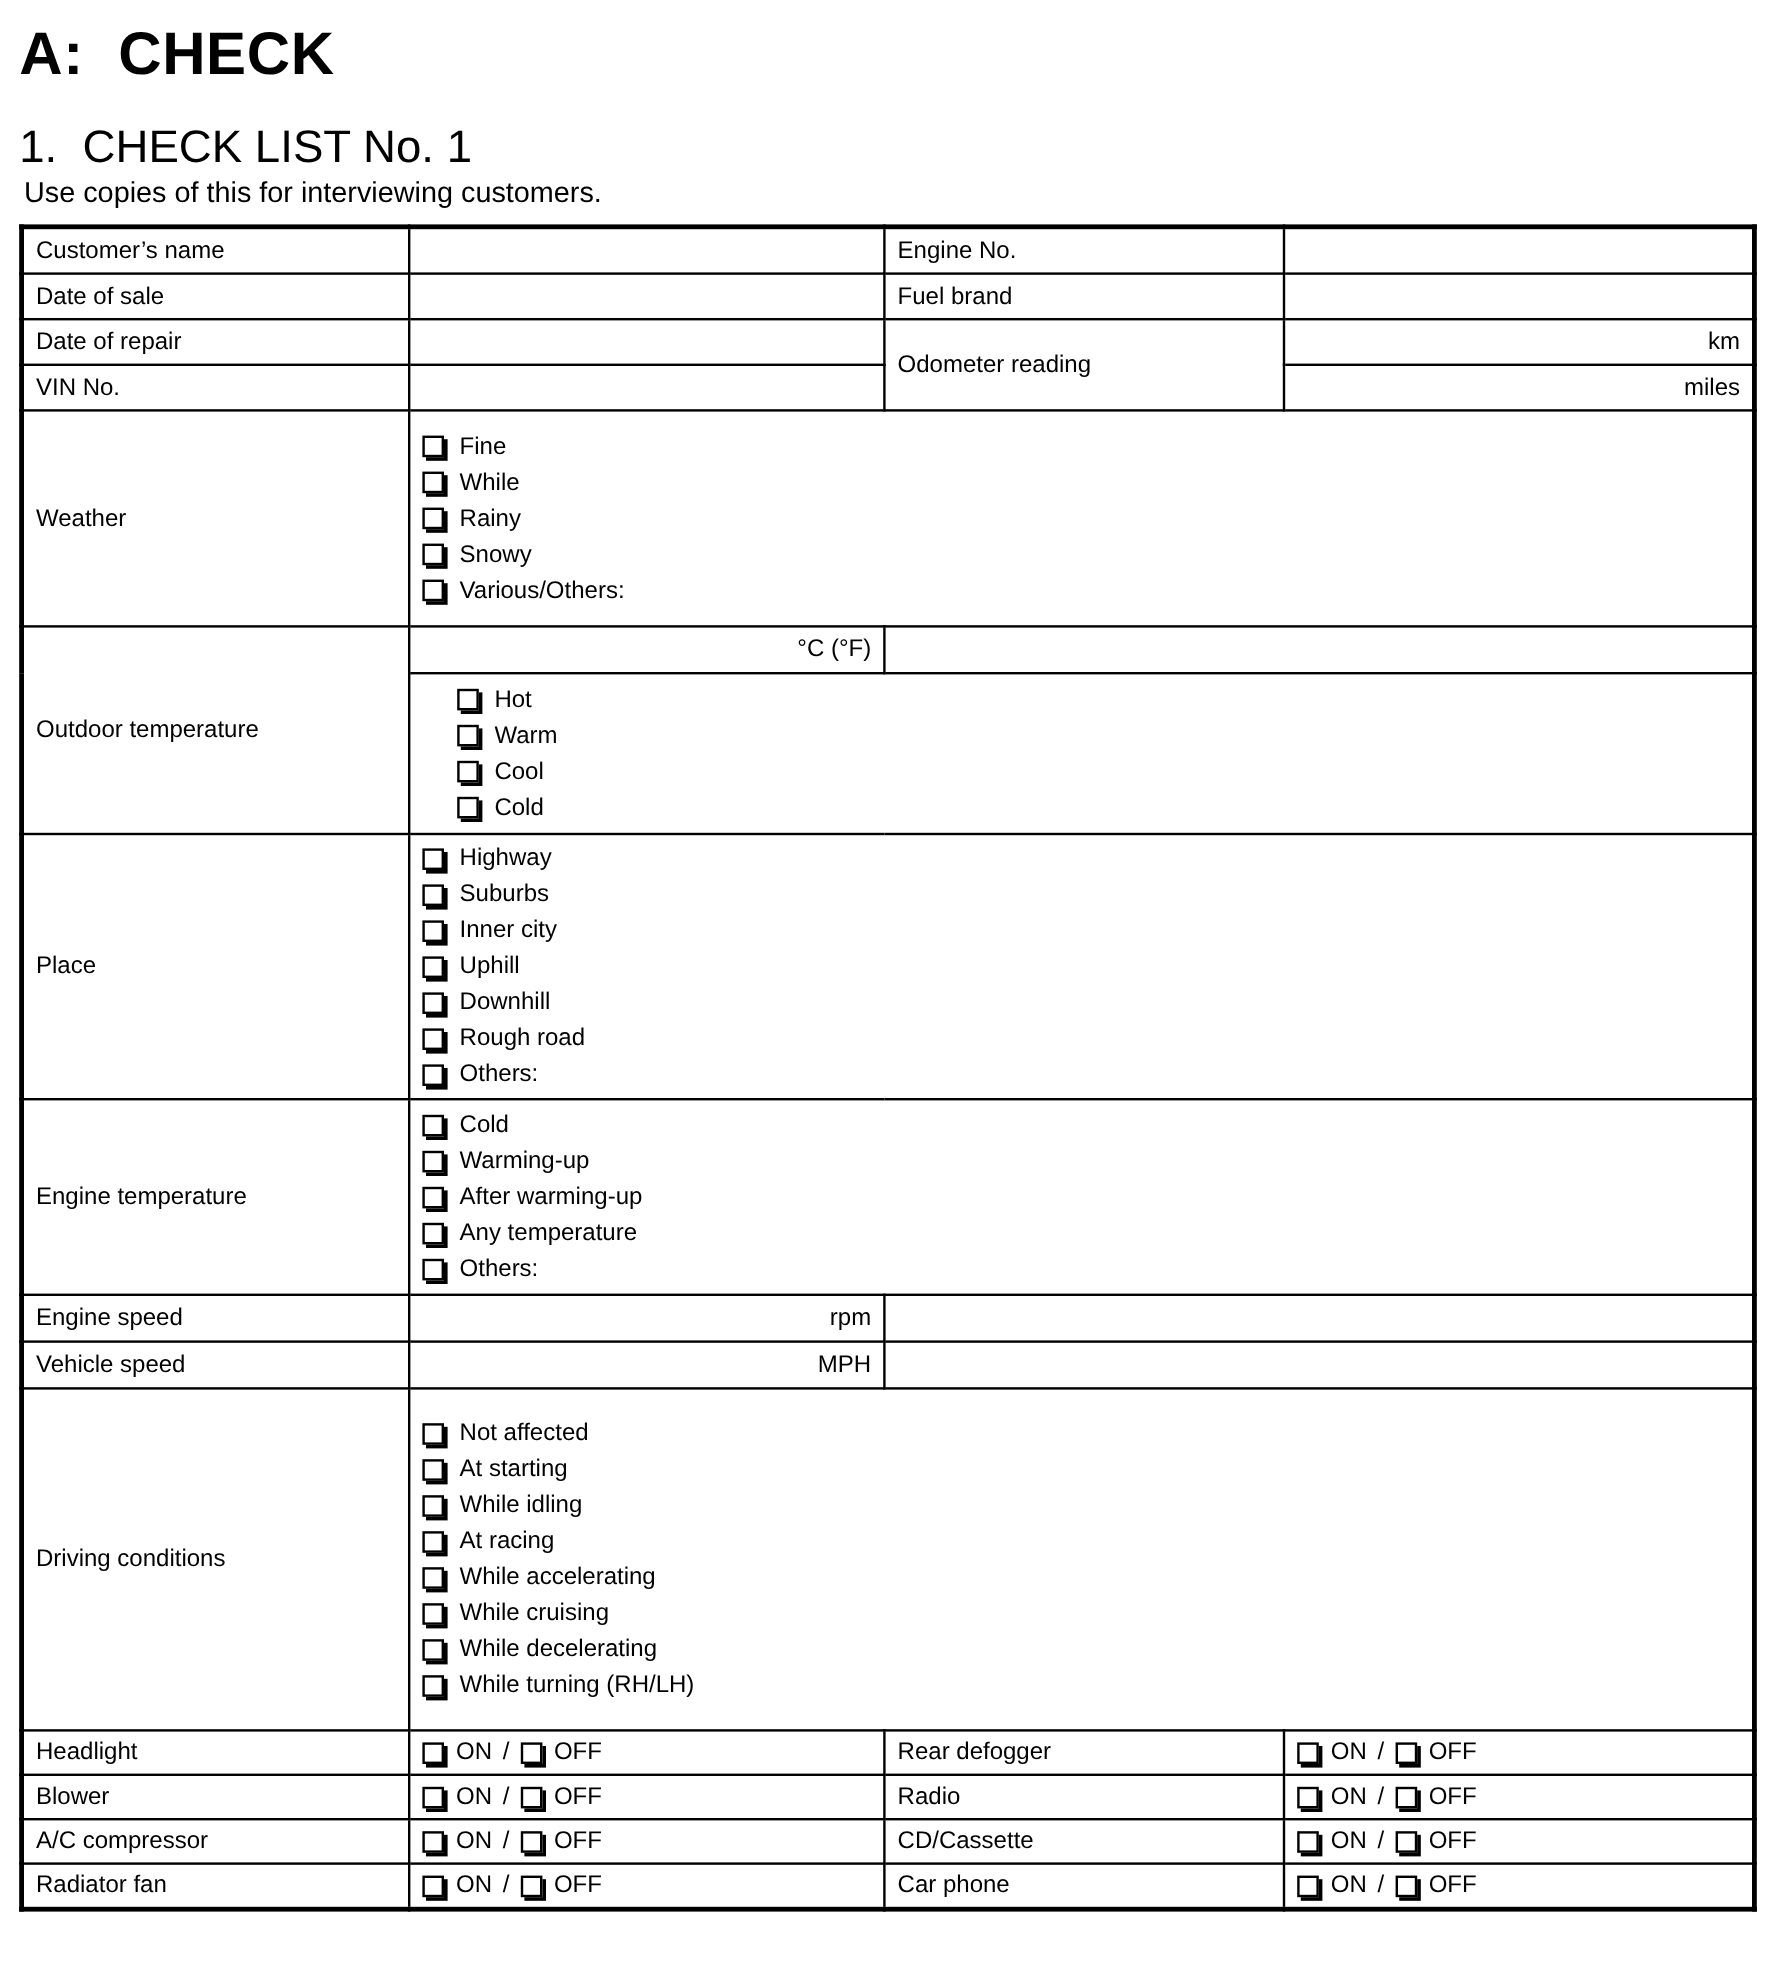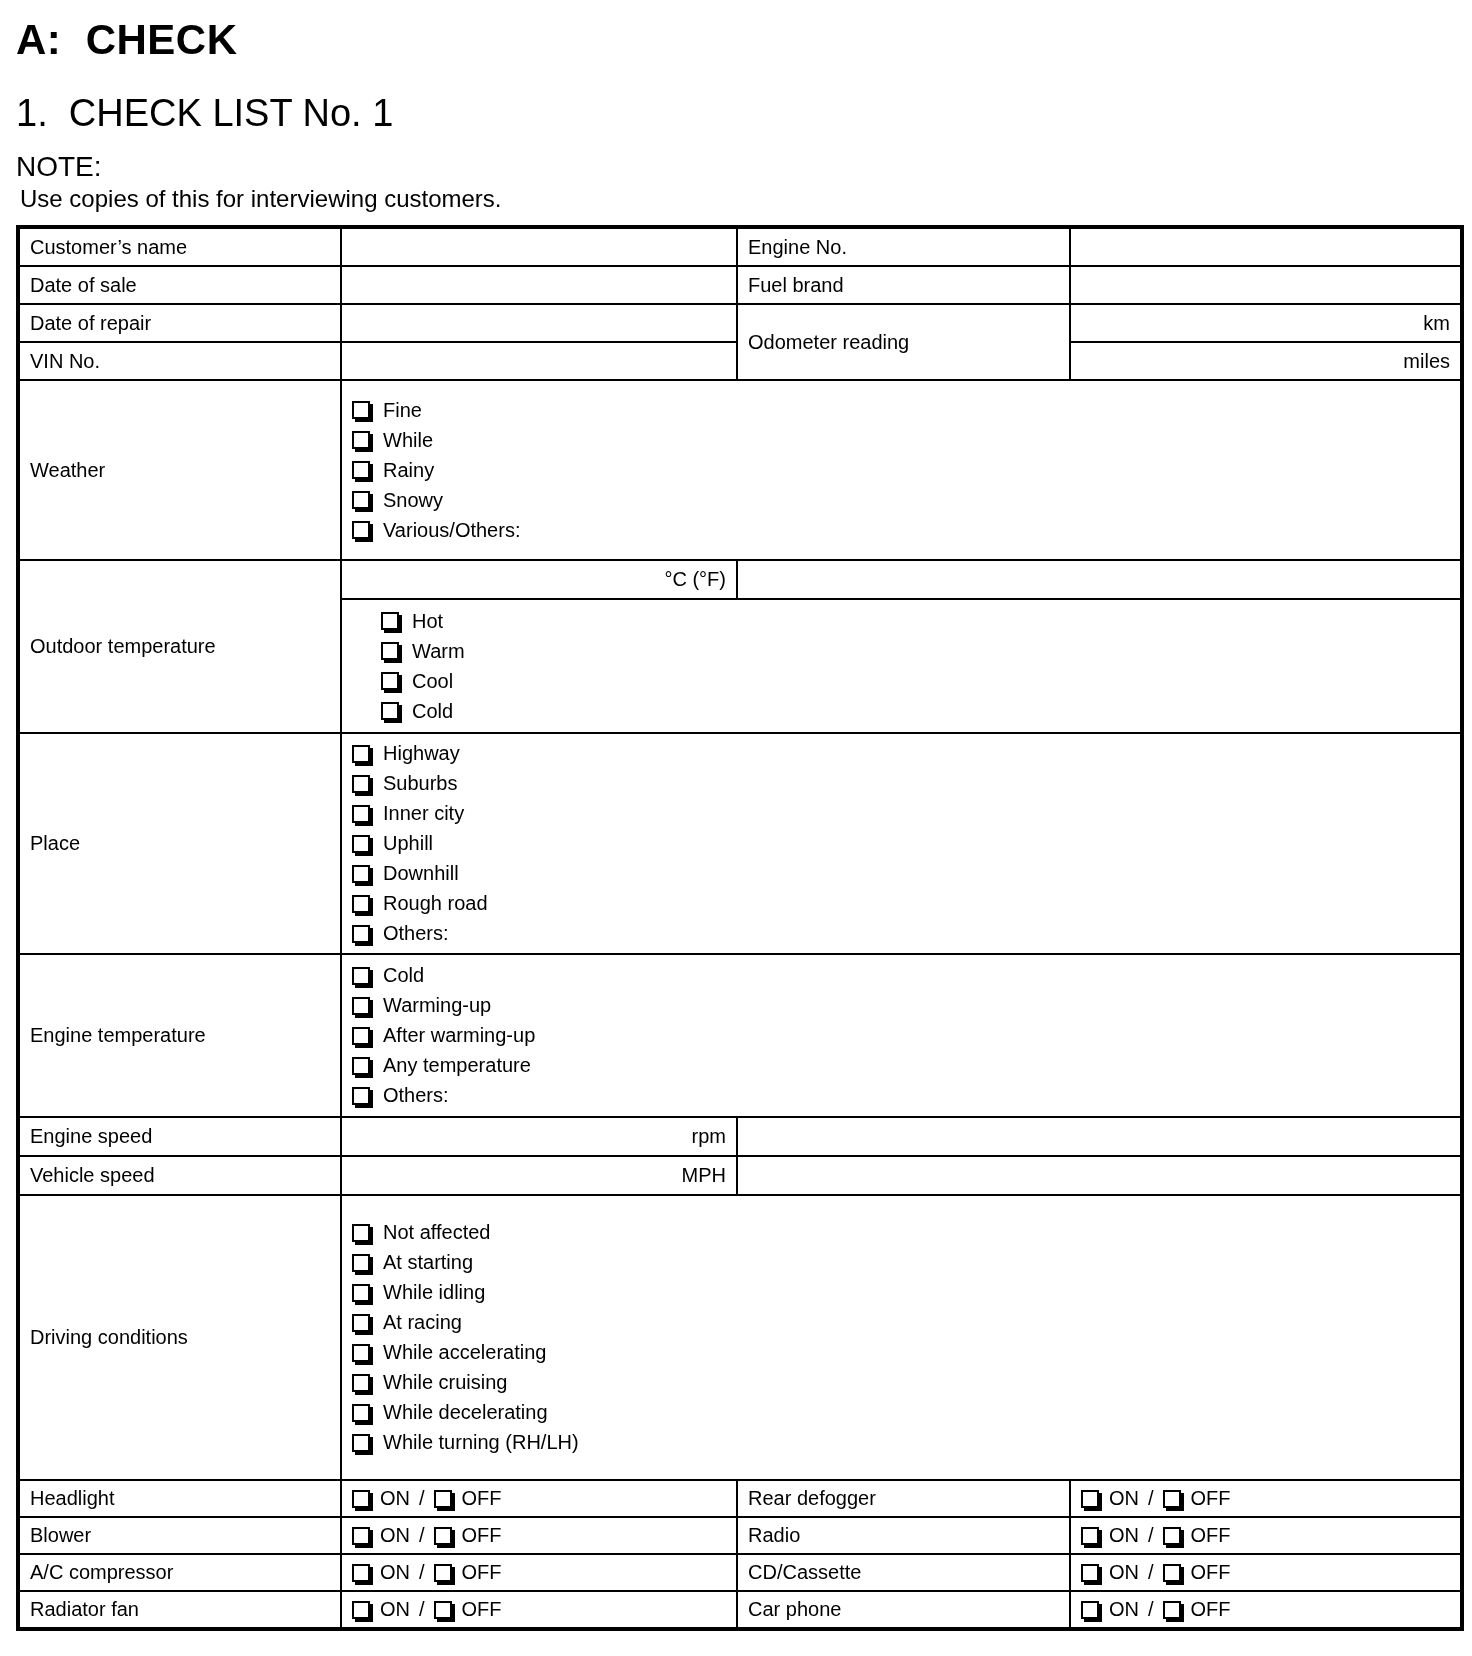--- a/index.html
+++ b/index.html
@@ -11,21 +11,21 @@
   }
   .page {
     width: 1472px;
     box-sizing: border-box;
     padding: 10px 14px 4px 16px;
     background: #fff;
   }
   .ws-pre { white-space: pre; }
 
   .title {
-    font-size: 42px;
+    font-size: 50px;
     font-weight: bold;
     margin: 6px 0 0 0;
     letter-spacing: 0.5px;
   }
   .subtitle {
     font-size: 38px;
     font-weight: normal;
     margin: 28px 0 0 0;
   }
   .intro {
@@ -92,21 +92,20 @@
   .onoff-line .cb { margin-right: 10px; }
   .onoff-line .sep { margin: 0 9px; }
 </style>
 </head>
 <body>
 
 <div class="page">
 
   <h1 class="title ws-pre">A:  CHECK</h1>
   <h2 class="subtitle ws-pre">1.  CHECK LIST No. 1</h2>
-  <p class="note-label">NOTE:</p>
   <p class="note-body">Use copies of this for interviewing customers.</p>
 
   <table class="checklist">
     <colgroup>
       <col style="width:323px">
       <col style="width:396px">
       <col style="width:333px">
       <col style="width:392px">
     </colgroup>
     <tbody>

